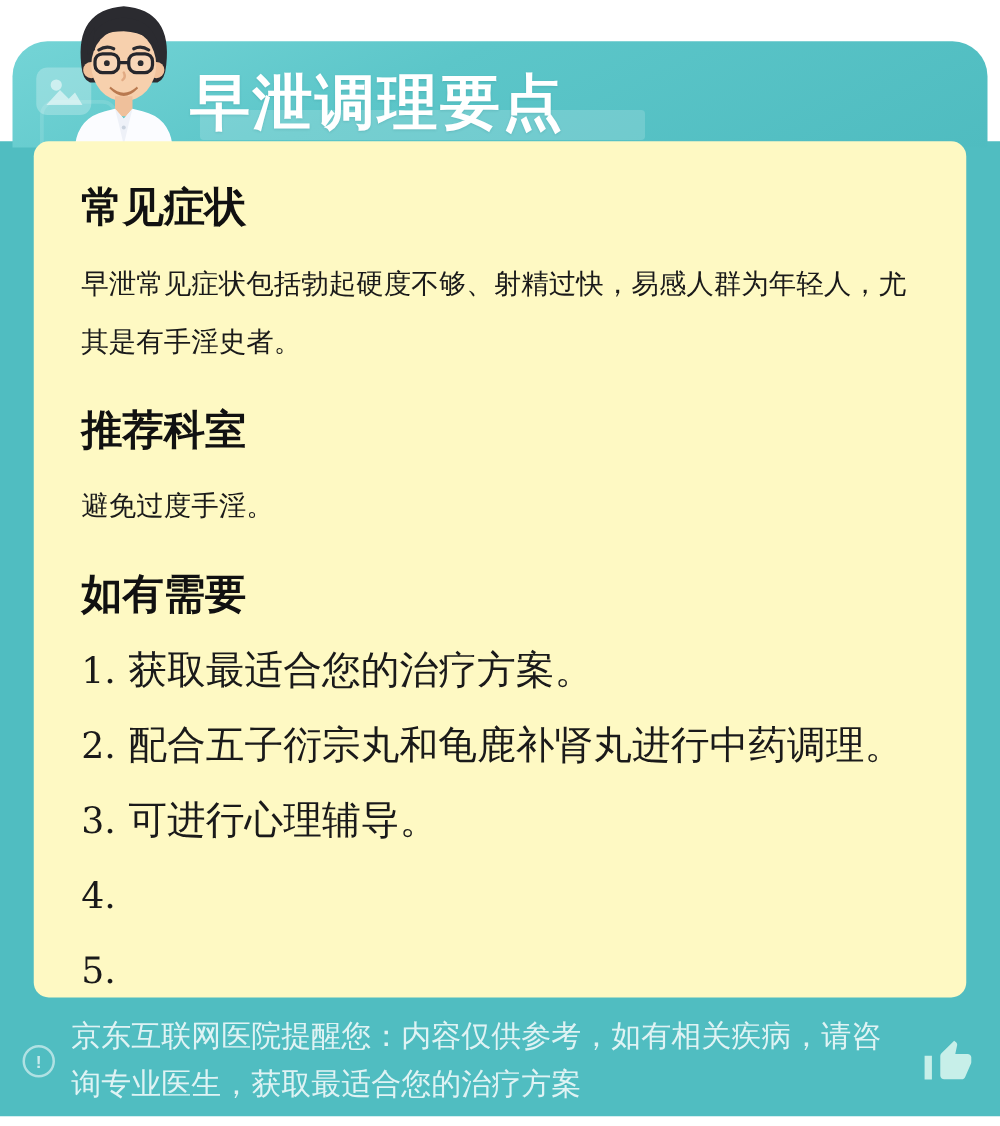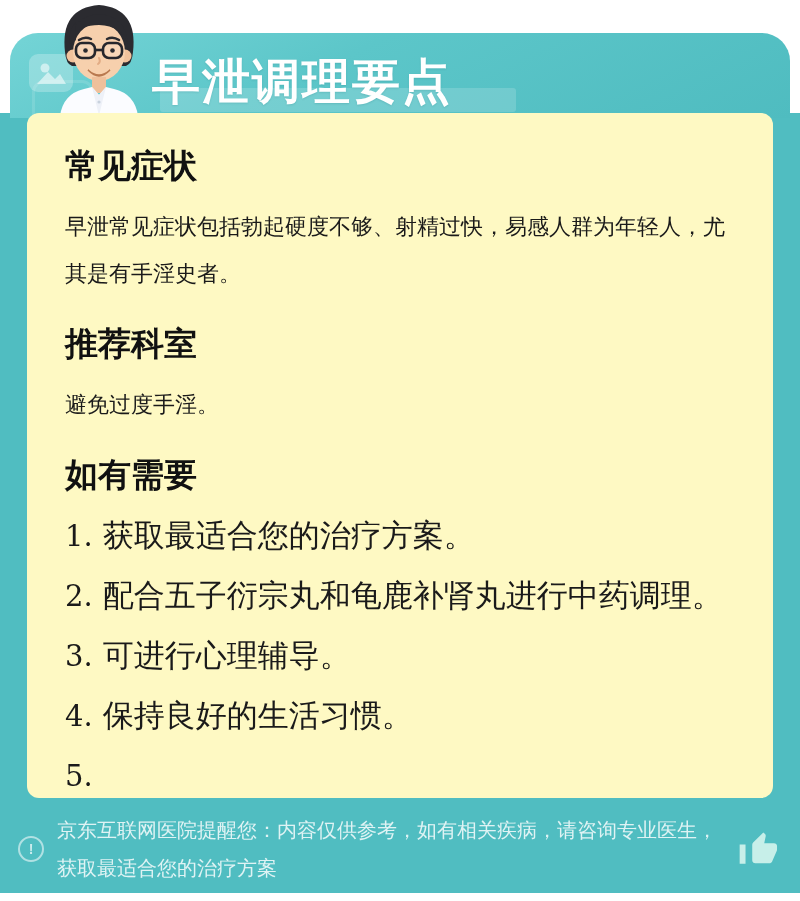--- a/index.html
+++ b/index.html
@@ -81,21 +81,21 @@
   }
   .warn-icon{
     flex:0 0 auto;width:22px;height:22px;border-radius:50%;
     border:2px solid rgba(255,255,255,0.55);
     color:rgba(255,255,255,0.7);
     font-size:14px;font-weight:700;
     display:flex;align-items:center;justify-content:center;
   }
   .disclaimer{
     flex:1 1 auto;
-    font-size:20px;line-height:38px;
+    font-size:24px;line-height:38px;
     color:rgba(255,255,255,0.82);
   }
   .thumb-btn{
     flex:0 0 auto;width:48px;height:48px;
     background:none;border:none;padding:0;cursor:pointer;
     display:flex;align-items:center;justify-content:center;
   }
 </style>
 </head>
 <body>
@@ -165,21 +165,20 @@
     <li>
       <span class="li-marker">2.</span>
       <span>配合五子衍宗丸和龟鹿补肾丸进行中药调理。</span>
     </li>
     <li>
       <span class="li-marker">3.</span>
       <span>可进行心理辅导。</span>
     </li>
     <li>
       <span class="li-marker">4.</span>
-      <span>保持良好的生活习惯。</span>
     </li>
     <li>
       <span class="li-marker">5.</span>
     </li>
   </ol>
 </div>
 
 <div class="footer">
   <div class="warn-icon">!</div>
   <div class="disclaimer">京东互联网医院提醒您：内容仅供参考，如有相关疾病，请咨询专业医生，获取最适合您的治疗方案</div>

